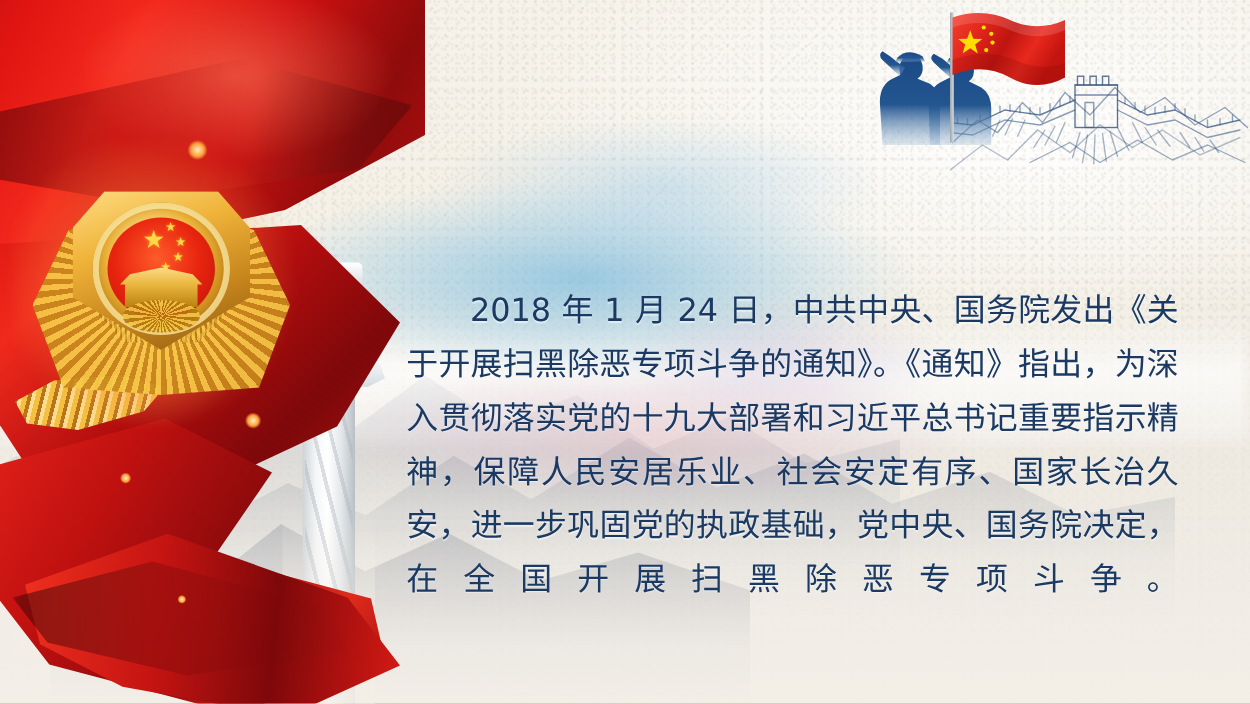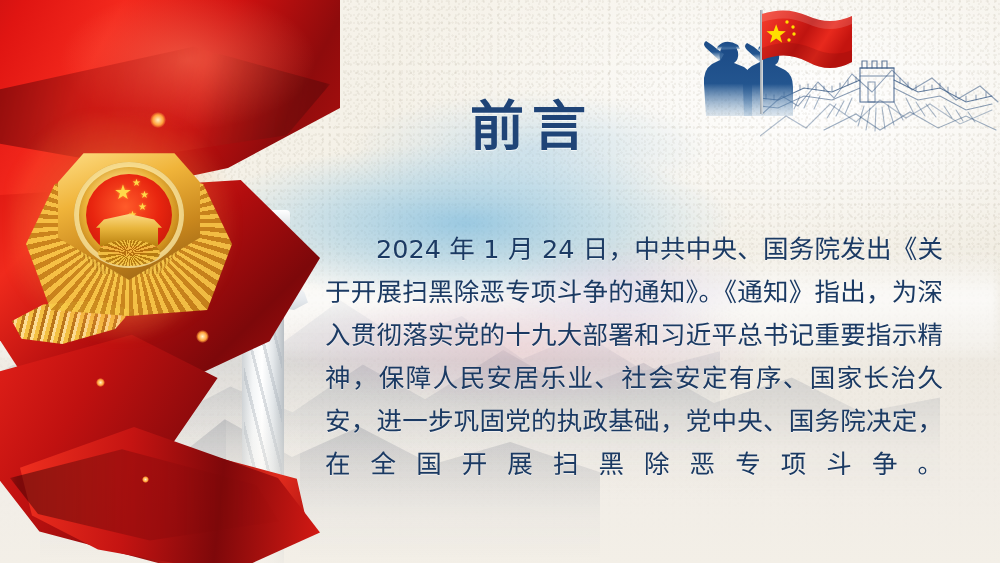--- a/index.html
+++ b/index.html
@@ -377,16 +377,15 @@
     <div class="emblem-field"></div>
     <div class="emblem-star" style="left:78px;top:42px;font-size:20px;">★</div>
     <div class="emblem-star" style="left:96px;top:38px;font-size:10px;">★</div>
     <div class="emblem-star" style="left:104px;top:50px;font-size:10px;">★</div>
     <div class="emblem-star" style="left:102px;top:62px;font-size:10px;">★</div>
     <div class="emblem-star" style="left:92px;top:70px;font-size:10px;">★</div>
     <div class="emblem-gate"></div>
     <div class="emblem-gear"></div>
   </div>
 
-  <div class="title">前言</div>
-  <div class="body-copy">2024 年 1 月 24 日，中共中央、国务院发出《关于开展扫黑除恶专项斗争的通知》。《通知》指出，为深入贯彻落实党的十九大部署和习近平总书记重要指示精神，保障人民安居乐业、社会安定有序、国家长治久安，进一步巩固党的执政基础，党中央、国务院决定，在全国开展扫黑除恶专项斗争。</div>
+  <div class="body-copy">2018 年 1 月 24 日，中共中央、国务院发出《关于开展扫黑除恶专项斗争的通知》。《通知》指出，为深入贯彻落实党的十九大部署和习近平总书记重要指示精神，保障人民安居乐业、社会安定有序、国家长治久安，进一步巩固党的执政基础，党中央、国务院决定，在全国开展扫黑除恶专项斗争。</div>
 
 </div>
 
 </body></html>

